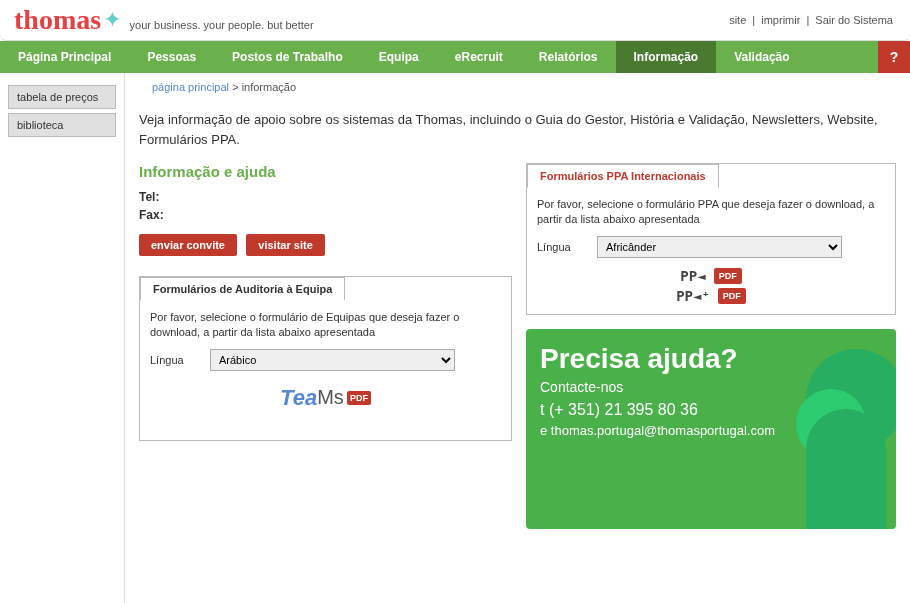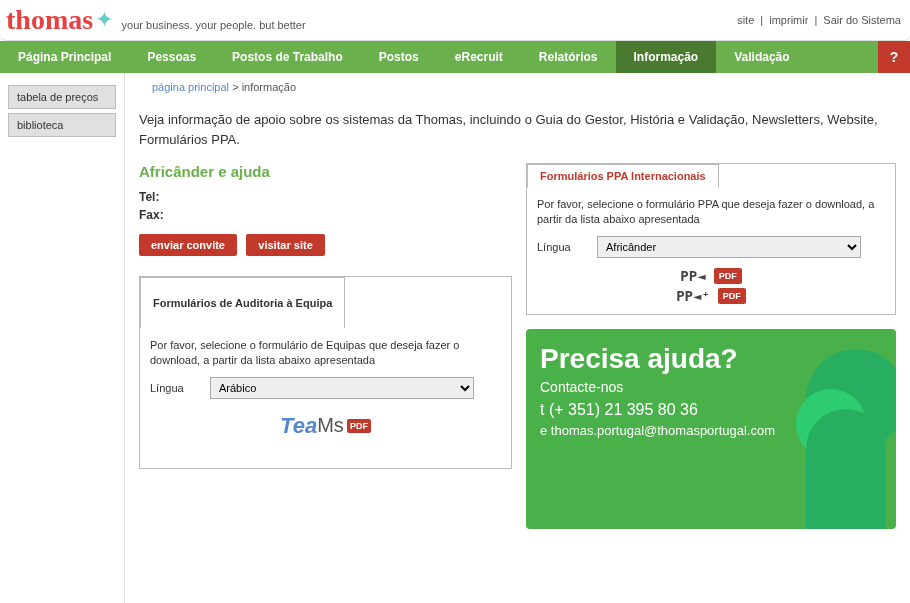--- a/index.html
+++ b/index.html
@@ -1,19 +1,19 @@
 <!DOCTYPE html>
 <html><head>
   <meta charset="utf-8">
   <style>
     * { margin: 0; padding: 0; box-sizing: border-box; }
     body { font-family: Arial, sans-serif; font-size: 12px; color: #333; background: #fff; width: 910px; }
 
     
-    #header { display: flex; justify-content: space-between; align-items: center; padding: 4px 6px; border-bottom: 1px solid #ddd; border-radius: 6px; }
+    #header { display: flex; justify-content: space-between; align-items: center; padding: 4px 14px; border-bottom: 1px solid #ddd; border-radius: 6px; }
     #header-logo { display: flex; align-items: center; }
     #logo-text { color: #e84040; font-size: 28px; font-weight: bold; font-family: Georgia, serif; }
     #logo-star { color: #6cc; font-size: 22px; margin-left: 2px; }
     #logo-tagline { color: #555; font-size: 11px; margin-left: 8px; margin-top: 10px; }
     #header-links { font-size: 11px; color: #555; }
     #header-links a { color: #555; text-decoration: none; margin: 0 3px; }
 
     
     #navbar { background: #6ab04c; display: flex; align-items: stretch; height: 32px; }
     .nav-item { color: #fff; font-size: 12px; font-weight: bold; padding: 0 18px; display: flex; align-items: center; cursor: pointer; text-decoration: none; }
@@ -50,28 +50,28 @@
 
     
     .tab-panel { border: 1px solid #bbb; }
     .tab-header { display: flex; }
     .tab-label { background: #e8e8e8; border: 1px solid #bbb; border-bottom: none; padding: 5px 12px; font-size: 11px; font-weight: bold; color: #333; cursor: pointer; }
     .tab-label.active { background: #fff; border-bottom: 1px solid #fff; margin-bottom: -1px; color: #c0392b; }
     .tab-content { padding: 10px; background: #fff; }
     .tab-desc { font-size: 11px; color: #333; margin-bottom: 8px; line-height: 1.4; }
     .form-row { display: flex; align-items: center; margin-bottom: 8px; }
     .form-label { font-size: 11px; color: #333; width: 60px; }
-    .form-select { font-size: 11px; border: 1px solid #aaa; padding: 3px 4px; width: 264px; }
+    .form-select { font-size: 11px; border: 1px solid #aaa; padding: 3px 4px; width: 245px; }
     .pdf-icons { display: flex; flex-direction: column; align-items: center; margin-top: 10px; gap: 4px; }
     .pdf-row { display: flex; align-items: center; gap: 8px; }
 
     
     .audit-tab-panel { border: 1px solid #bbb; margin-top: 12px; }
     .audit-tab-header { display: flex; }
-    .audit-tab-label { background: #fff; border: 1px solid #bbb; border-bottom: none; padding: 19px 12px; font-size: 11px; font-weight: bold; color: #333; cursor: pointer; }
+    .audit-tab-label { background: #fff; border: 1px solid #bbb; border-bottom: none; padding: 5px 12px; font-size: 11px; font-weight: bold; color: #333; cursor: pointer; }
     .audit-tab-content { padding: 10px; background: #fff; min-height: 140px; }
 
     
     .teams-logo { display: flex; align-items: center; justify-content: center; margin-top: 14px; }
 
     
     #help-section { background: #4ab04a; border-radius: 4px; padding: 14px; color: #fff; position: relative; overflow: hidden; min-height: 200px; }
     .help-title { font-size: 28px; font-weight: bold; color: #fff; margin-bottom: 4px; }
     .help-contact { font-size: 14px; margin-bottom: 6px; }
     .help-phone { font-size: 16px; margin-bottom: 4px; }
@@ -93,21 +93,21 @@
     <a>site</a> |
     <a>imprimir</a> |
     <a>Sair do Sistema</a>
   </div>
 </div>
 
 <div id="navbar">
   <a class="nav-item">Página Principal</a>
   <a class="nav-item">Pessoas</a>
   <a class="nav-item">Postos de Trabalho</a>
-  <a class="nav-item">Postos</a>
+  <a class="nav-item">Equipa</a>
   <a class="nav-item">eRecruit</a>
   <a class="nav-item">Relatórios</a>
   <a class="nav-item active">Informação</a>
   <a class="nav-item">Validação</a>
   <div id="navbar-help">?</div>
 </div>
 
 <div id="main">
 
   <div id="sidebar">
@@ -121,21 +121,21 @@
       <a>página principal</a>
       <span>&gt;</span>
       <span>informação</span>
     </div>
 
     <p id="page-desc">Veja informação de apoio sobre os sistemas da Thomas, incluindo o Guia do Gestor, História e Validação, Newsletters, Website, Formulários PPA.</p>
 
     <div id="two-col">
 
       <div id="left-col">
-        <div class="info-title">Africânder e ajuda</div>
+        <div class="info-title">Informação e ajuda</div>
         <div class="info-row">
           <span class="info-label">Tel:</span>
         </div>
         <div class="info-row">
           <span class="info-label">Fax:</span>
         </div>
         <div style="margin-top:12px;">
           <button class="btn-red">enviar convite</button>
           <button class="btn-red">visitar site</button>
         </div>

